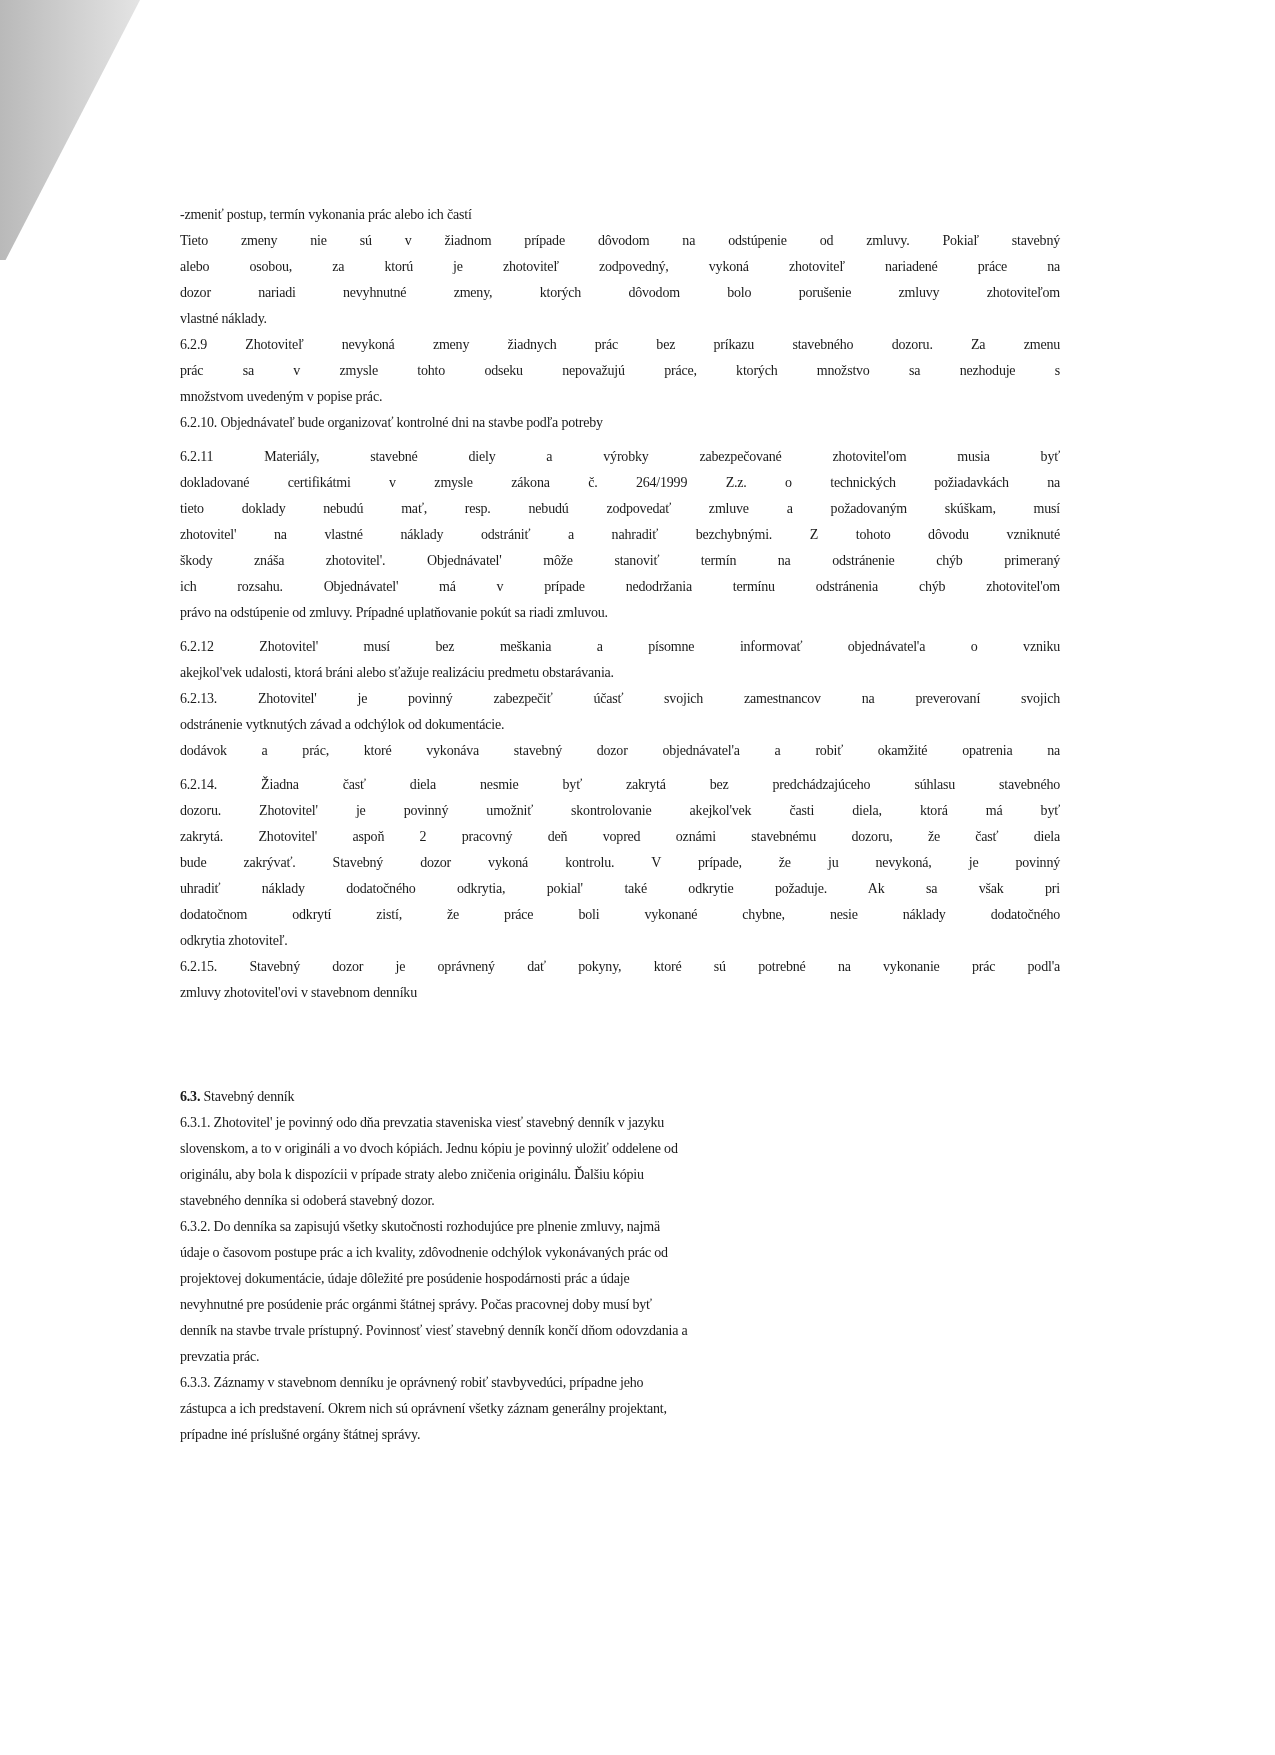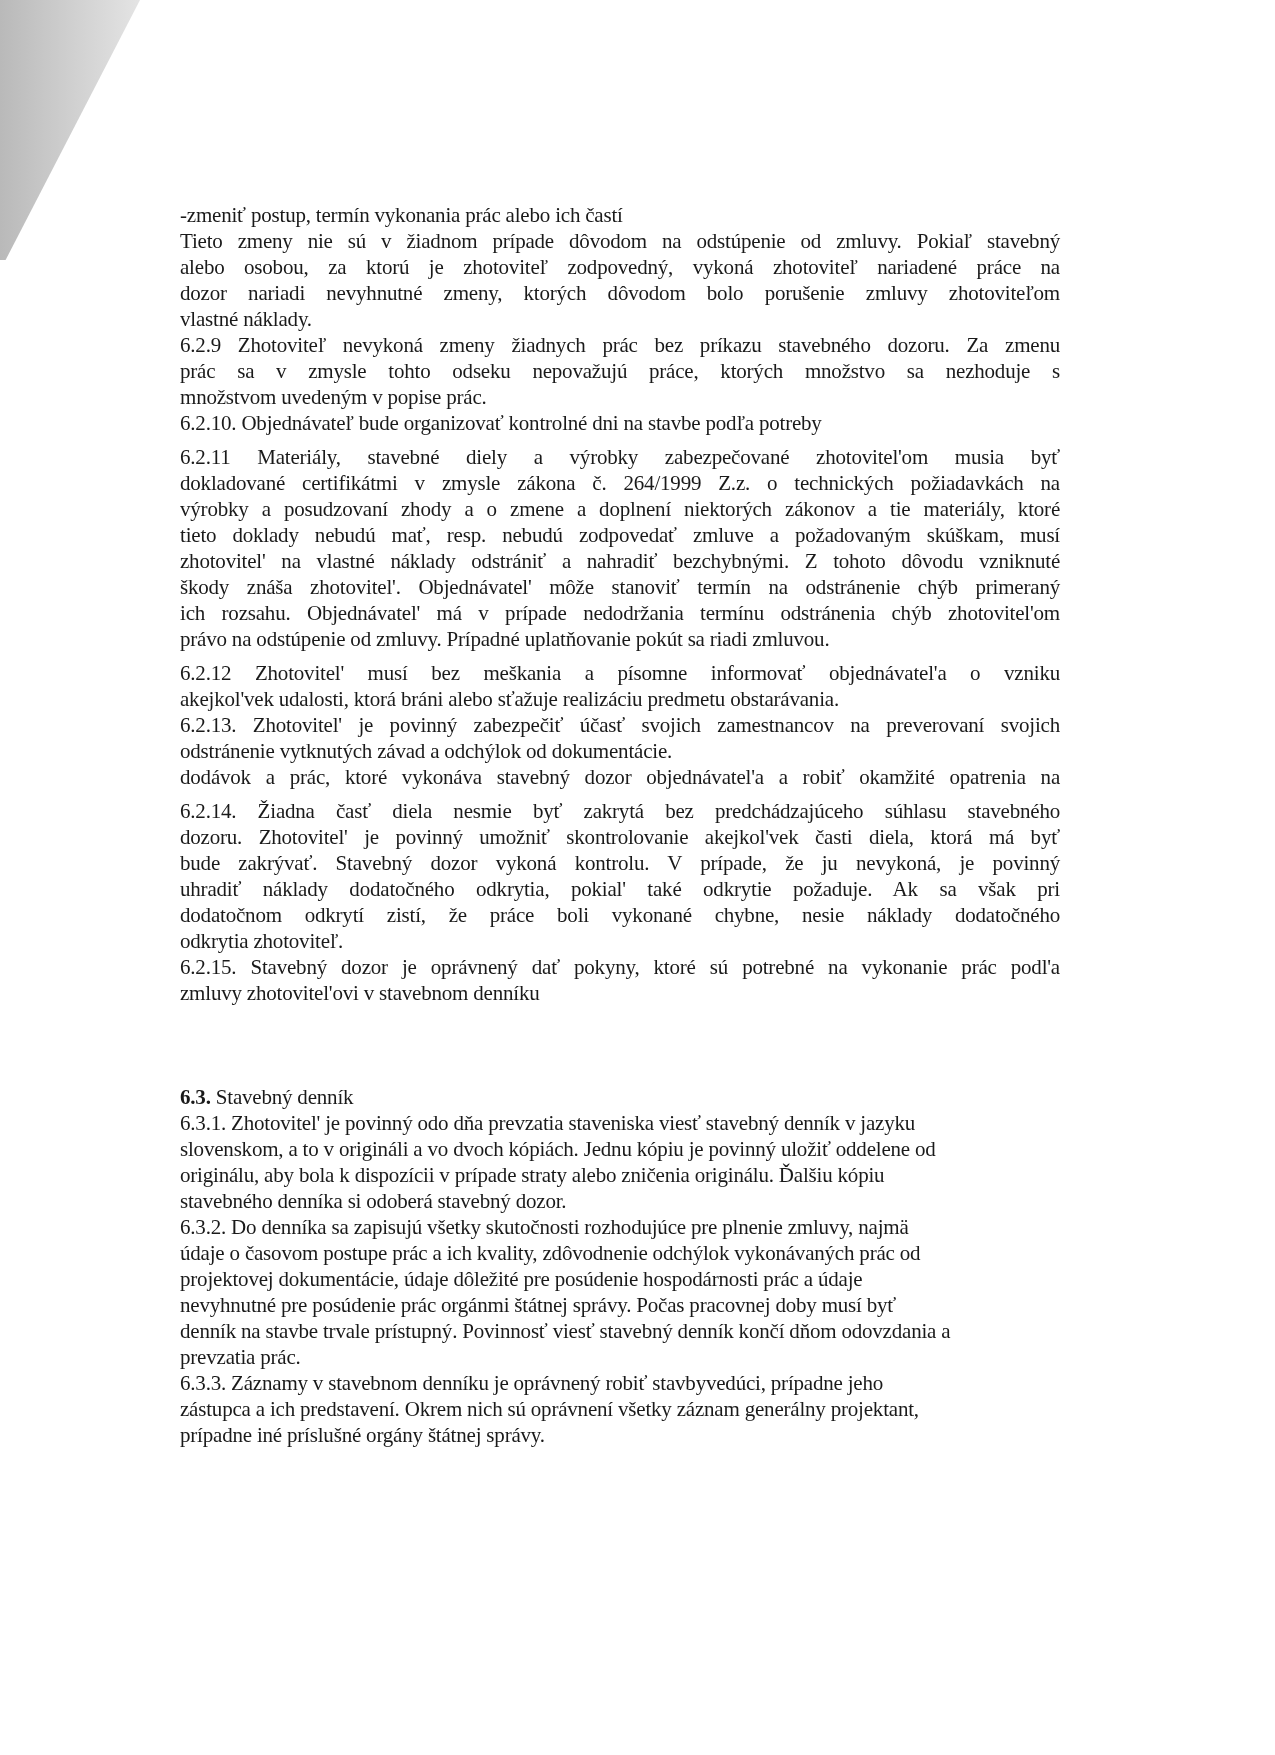--- a/index.html
+++ b/index.html
@@ -11,21 +11,21 @@
   }
   .scan-shadow {
     position: absolute; left: 0; top: 0; width: 140px; height: 260px;
     background: linear-gradient(90deg, #b9b9b9 0%, #cfcfcf 50%, #e4e4e4 100%);
     clip-path: polygon(0 0, 100% 0, 4% 100%, 0 100%);
   }
   .page {
     position: absolute; left: 180px; top: 202px; width: 880px;
   }
   .line {
-    font-size: 21px; line-height: 26px; white-space: nowrap;
+    font-size: 14px; line-height: 26px; white-space: nowrap;
     letter-spacing: -0.2px;
   }
   .j { text-align: justify; text-align-last: justify; white-space: normal; }
   .gap-s { height: 8px; }
   .gap-l { height: 78px; }
   .bold { font-weight: bold; }
 </style>
 </head>
 <body>
 
@@ -48,21 +48,20 @@
   </div>
 
   <div>
     <div class="line">6.2.10. Objednávateľ bude organizovať kontrolné dni na stavbe podľa potreby</div>
   </div>
   <div class="gap-s"></div>
 
   <div>
     <div class="line j">6.2.11 Materiály, stavebné diely a výrobky zabezpečované zhotovitel'om musia byť</div>
     <div class="line j">dokladované certifikátmi v zmysle zákona č. 264/1999 Z.z. o technických požiadavkách na</div>
-    <div class="line j">výrobky a posudzovaní zhody a o zmene a doplnení niektorých zákonov a tie materiály, ktoré</div>
     <div class="line j">tieto doklady nebudú mať, resp. nebudú zodpovedať zmluve a požadovaným skúškam, musí</div>
     <div class="line j">zhotovitel' na vlastné náklady odstrániť a nahradiť bezchybnými. Z tohoto dôvodu vzniknuté</div>
     <div class="line j">škody znáša zhotovitel'. Objednávatel' môže stanoviť termín na odstránenie chýb primeraný</div>
     <div class="line j">ich rozsahu. Objednávatel' má v prípade nedodržania termínu odstránenia chýb zhotovitel'om</div>
     <div class="line">právo na odstúpenie od zmluvy. Prípadné uplatňovanie pokút sa riadi zmluvou.</div>
   </div>
   <div class="gap-s"></div>
 
   <div>
     <div class="line j">6.2.12 Zhotovitel' musí bez meškania a písomne informovať objednávatel'a o vzniku</div>
@@ -72,20 +71,21 @@
   <div>
     <div class="line j">6.2.13. Zhotovitel' je povinný zabezpečiť účasť svojich zamestnancov na preverovaní svojich</div>
     <div class="line">odstránenie vytknutých závad a odchýlok od dokumentácie.</div>
     <div class="line j">dodávok a prác, ktoré vykonáva stavebný dozor objednávatel'a a robiť okamžité opatrenia na</div>
   </div>
   <div class="gap-s"></div>
 
   <div>
     <div class="line j">6.2.14. Žiadna časť diela nesmie byť zakrytá bez predchádzajúceho súhlasu stavebného</div>
     <div class="line j">dozoru. Zhotovitel' je povinný umožniť skontrolovanie akejkol'vek časti diela, ktorá má byť</div>
+    <div class="line j">zakrytá. Zhotovitel' aspoň 2 pracovný deň vopred oznámi stavebnému dozoru, že časť diela</div>
     <div class="line j">bude zakrývať. Stavebný dozor vykoná kontrolu. V prípade, že ju nevykoná, je povinný</div>
     <div class="line j">uhradiť náklady dodatočného odkrytia, pokial' také odkrytie požaduje. Ak sa však pri</div>
     <div class="line j">dodatočnom odkrytí zistí, že práce boli vykonané chybne, nesie náklady dodatočného</div>
     <div class="line">odkrytia zhotoviteľ.</div>
   </div>
 
   <div>
     <div class="line j">6.2.15. Stavebný dozor je oprávnený dať pokyny, ktoré sú potrebné na vykonanie prác podl'a</div>
     <div class="line">zmluvy zhotovitel'ovi v stavebnom denníku</div>
   </div>

